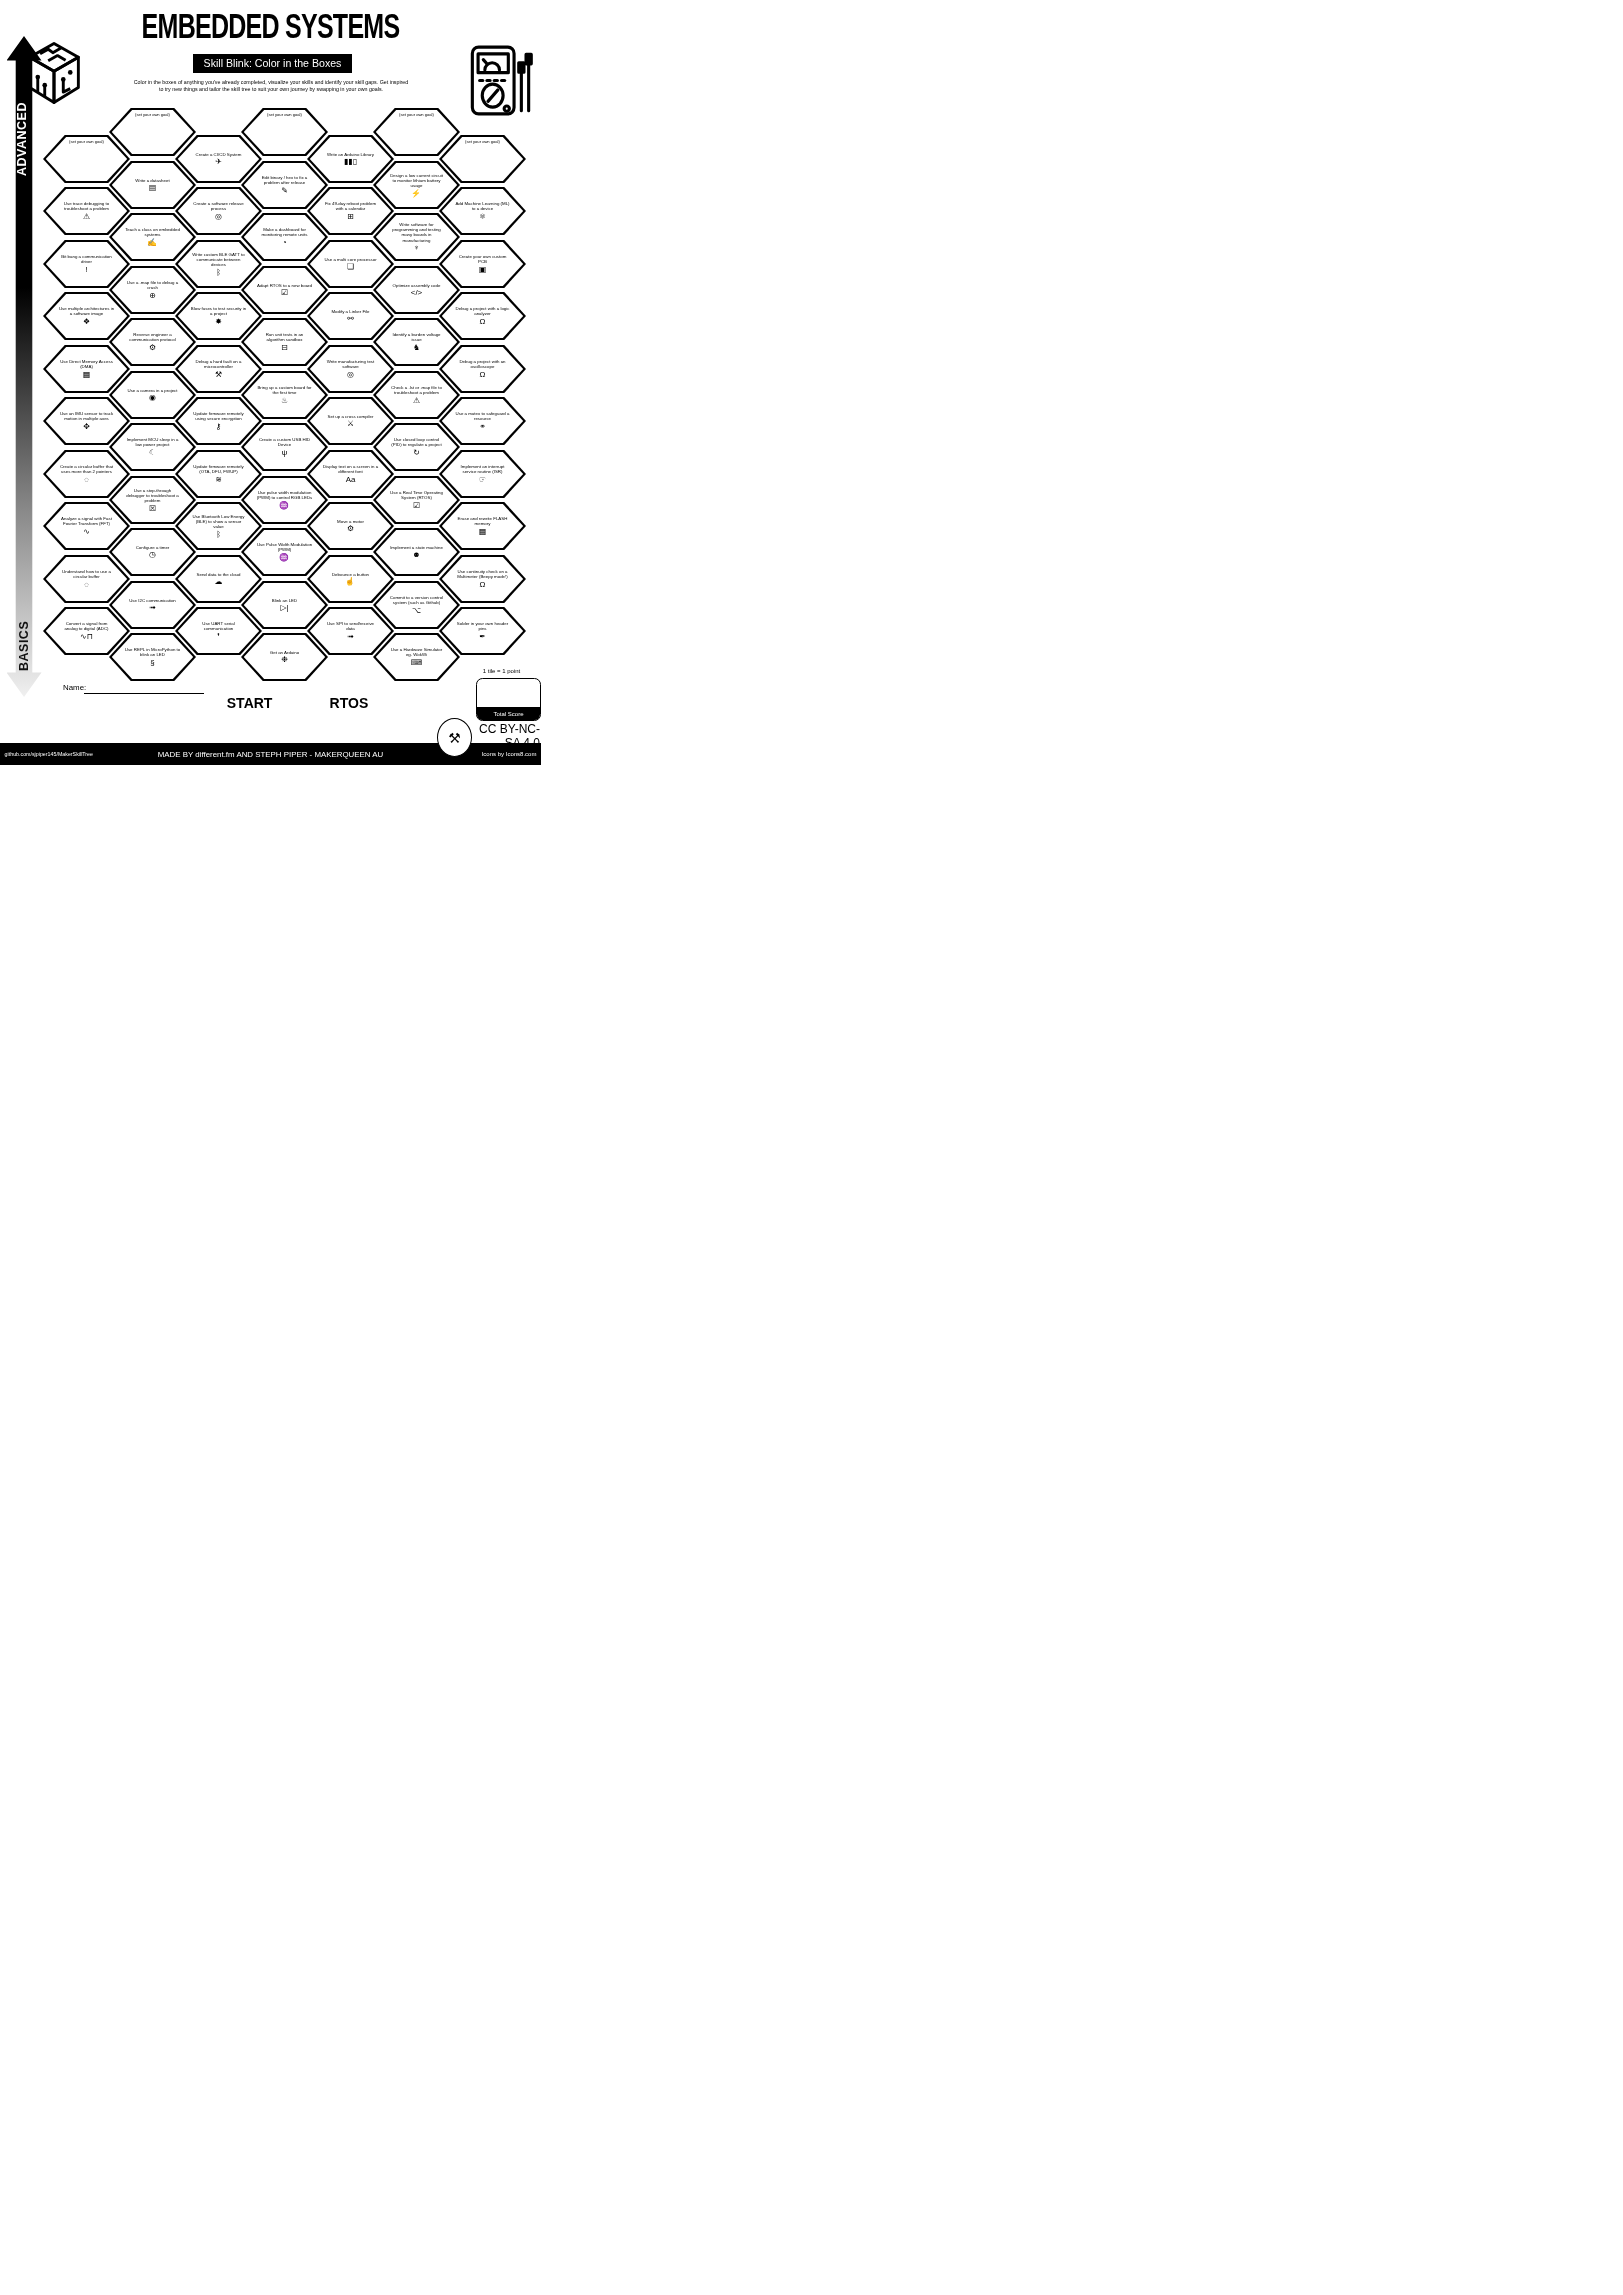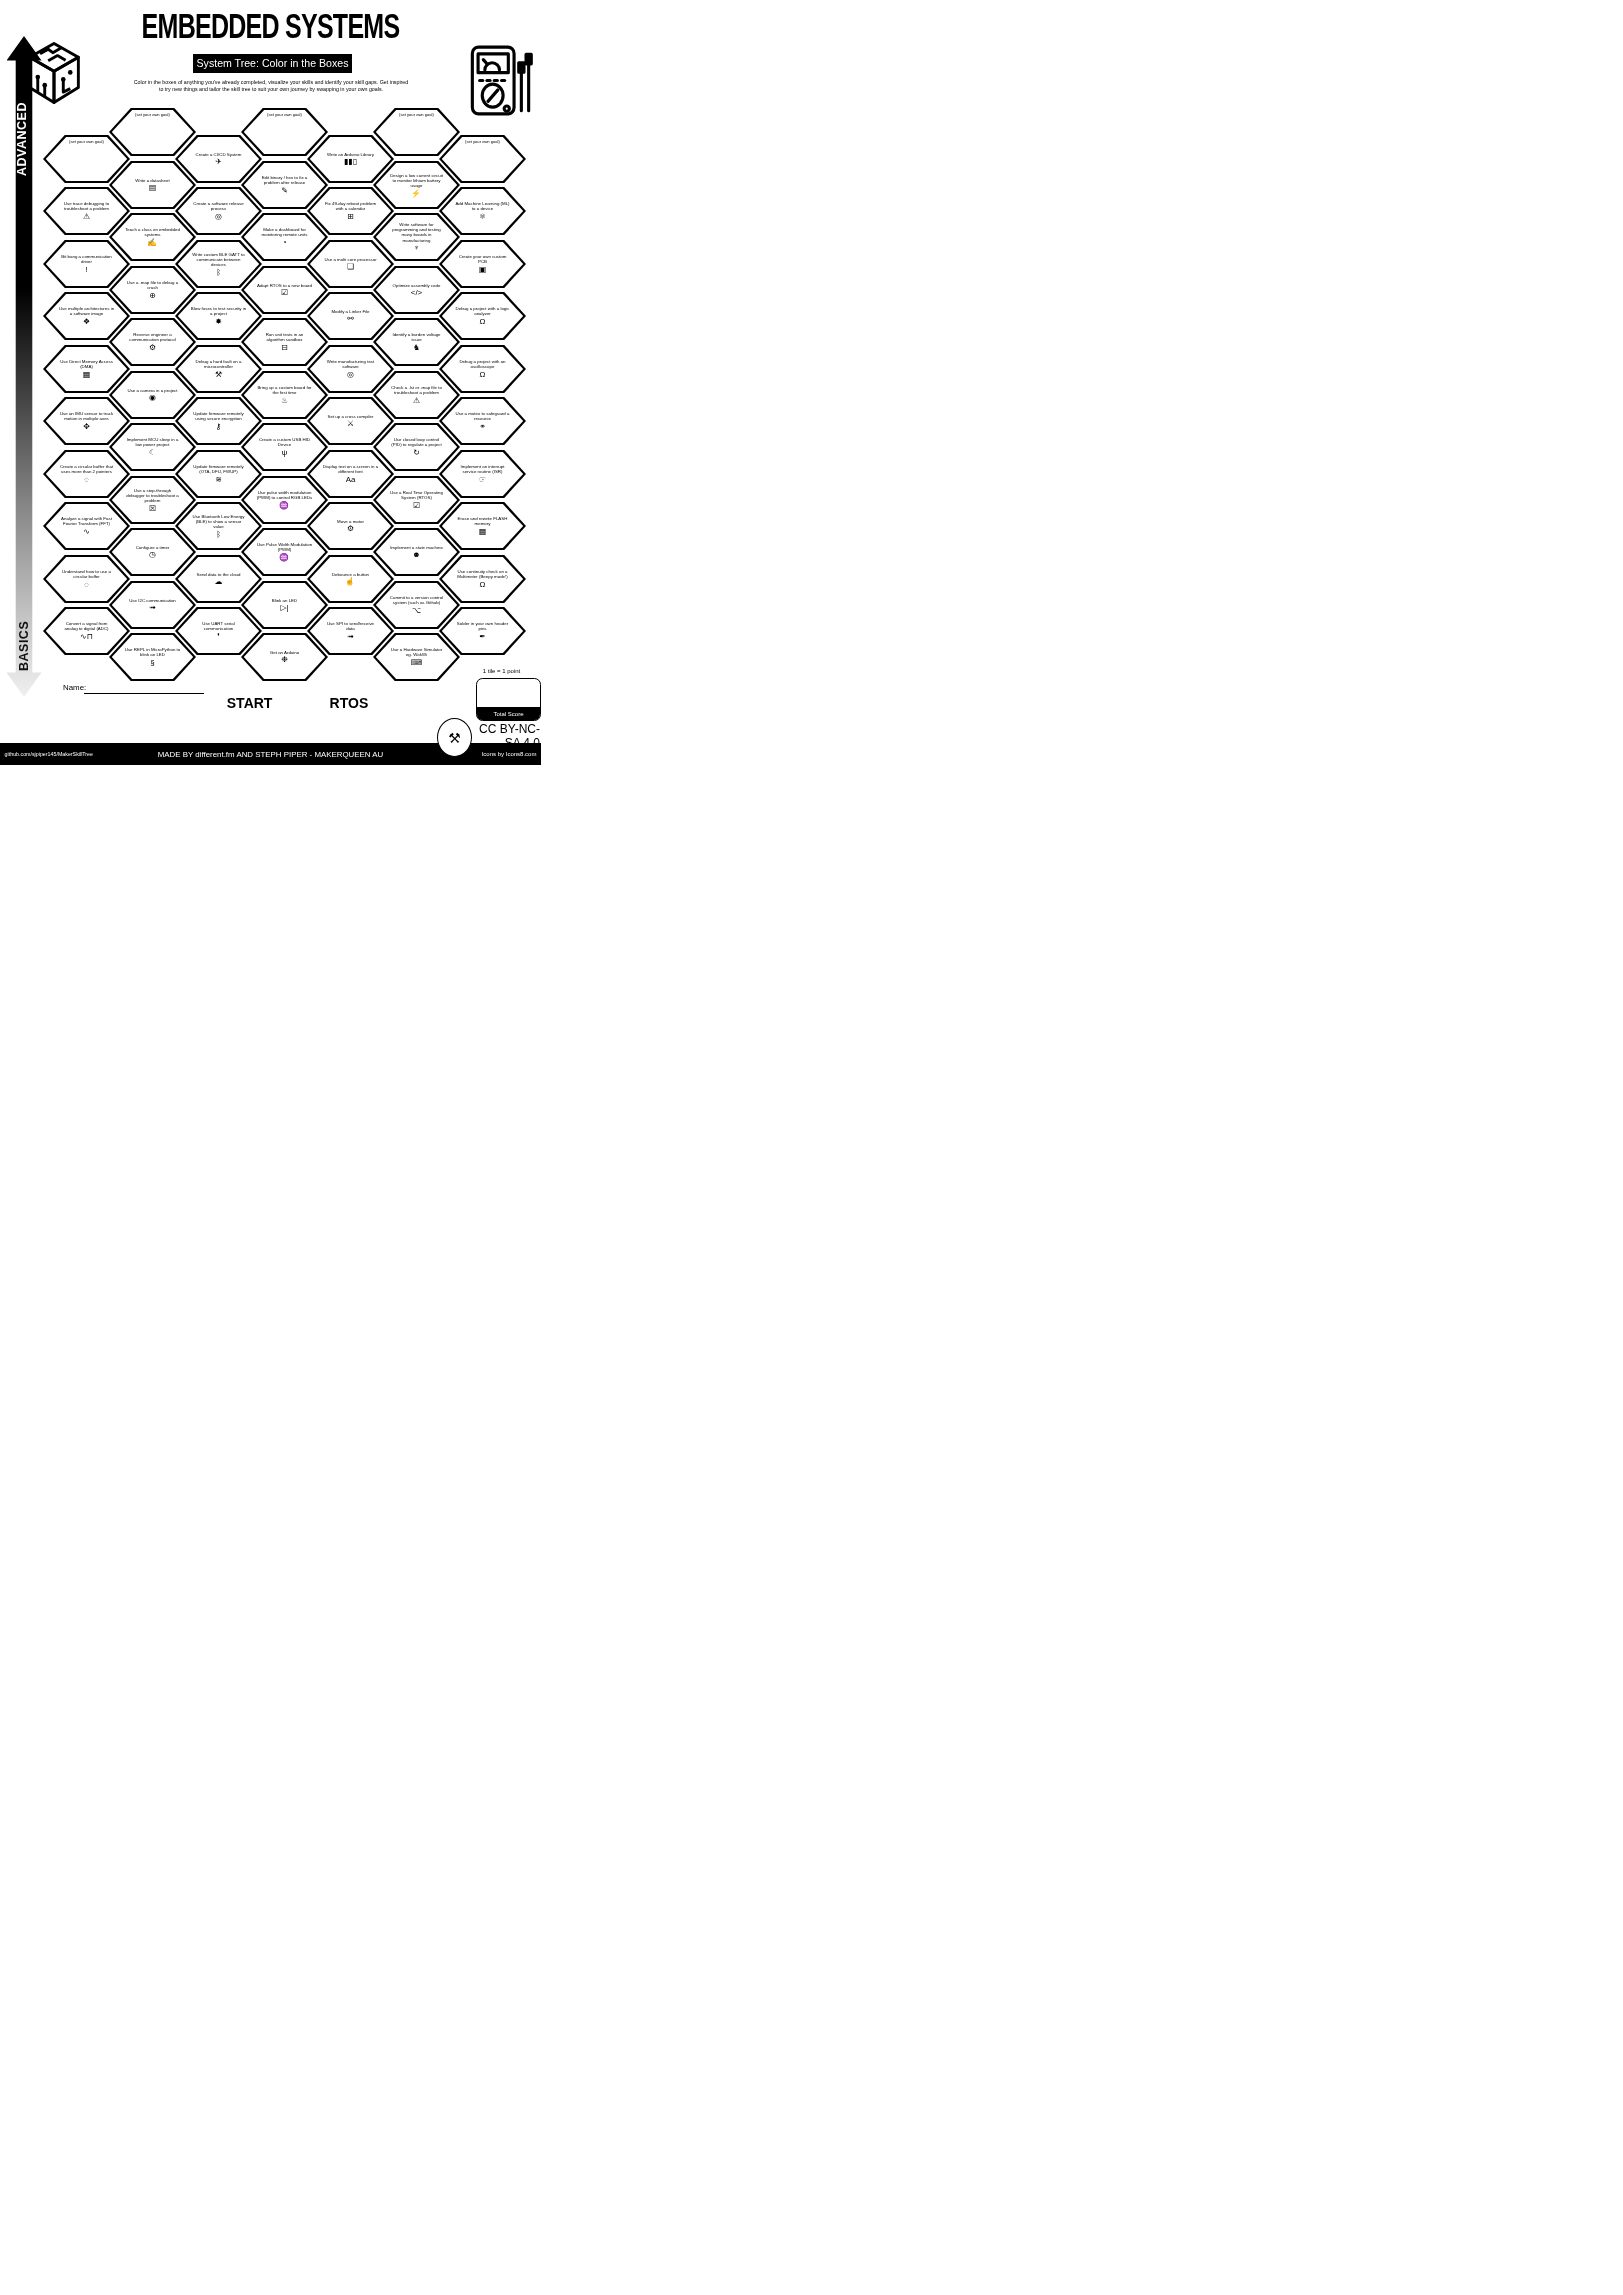--- a/index.html
+++ b/index.html
@@ -61,21 +61,21 @@
   #footer-right{position:absolute;right:4.6px;font-size:6px;}
   svg{display:block;}
 </style>
 </head>
 <body>
 
 <div id="page">
 
   <div id="page-title">EMBEDDED SYSTEMS</div>
   <div id="subtitle-box">
-    <span>System Tree: Color in the Boxes</span>
+    <span>Skill Blink: Color in the Boxes</span>
   </div>
   <div id="desc1" class="desc">Color in the boxes of anything you've already completed, visualize your skills and identify your skill gaps.  Get inspired</div>
   <div id="desc2" class="desc">to try new things and tailor the skill tree to suit your own journey by swapping in your own goals.</div>
 
   <div class="art" style="left:25px;top:41px;">
     <svg width="58" height="64" viewBox="0 0 100 110" fill="none" stroke="#000" stroke-width="5" stroke-linejoin="round">
       <polygon points="50,4 92,28 50,52 8,28"></polygon>
       <polygon points="92,28 92,80 50,106 50,52"></polygon>
       <polygon points="8,28 8,80 50,106 50,52"></polygon>
       <polyline points="26,22 40,14 48,20 62,12"></polyline>

